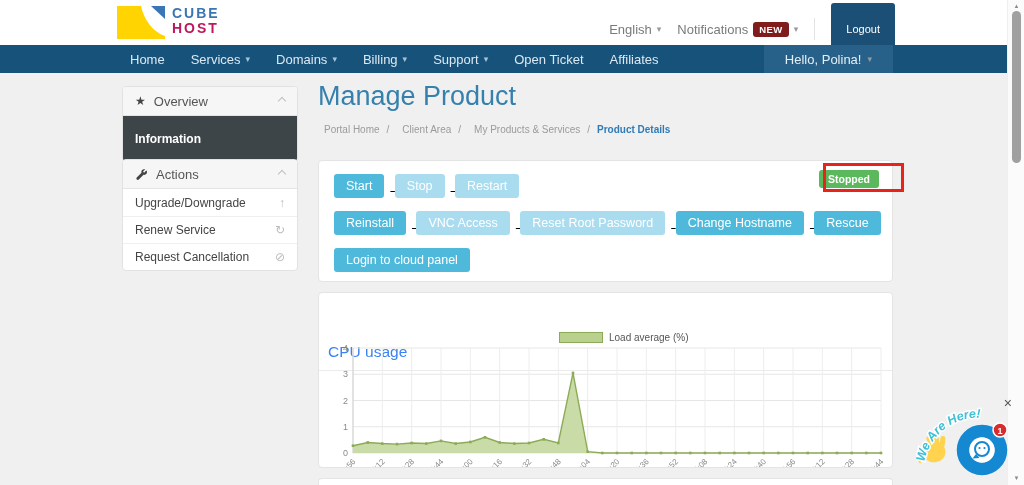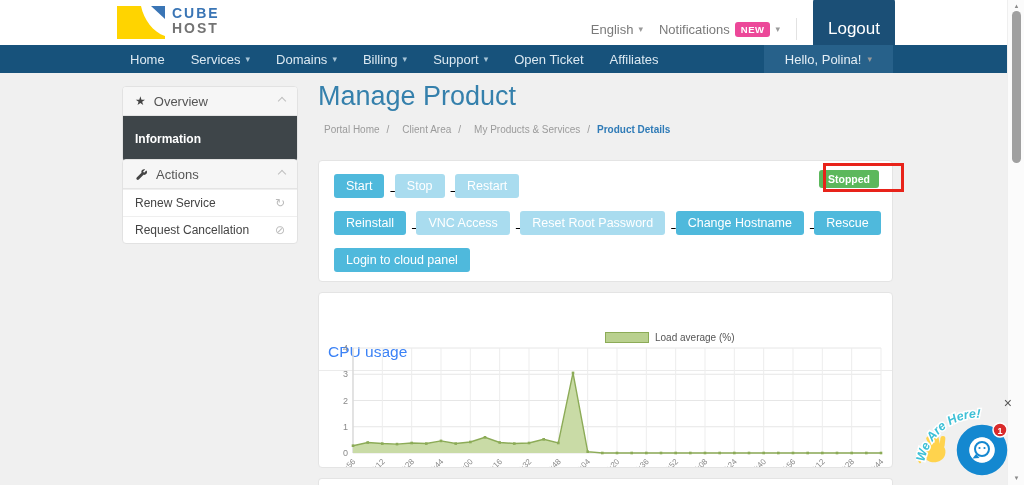--- a/index.html
+++ b/index.html
@@ -4,27 +4,27 @@
 <style>
   * { margin:0; padding:0; box-sizing:border-box; }
   body { font-family:"Liberation Sans","DejaVu Sans",sans-serif; background:#fff; }
   #screen { position:relative; width:1024px; height:485px; overflow:hidden; background:#fff; }
 
   
   .topbar { position:absolute; left:0; top:0; width:1007px; height:45px; background:#fff; }
   .logo { position:absolute; left:117px; top:6px; }
   .brand-text { position:absolute; left:172px; top:6px; line-height:15px; font-weight:bold; letter-spacing:2px; font-size:14px; }
   .brand-text .l1 { color:#3A75B5; }
-  .brand-text .l2 { color:#737373; }
+  .brand-text .l2 { color:#be185d; }
   .topbar-right { position:absolute; right:112px; top:0; height:58px; display:flex; align-items:center; gap:16px; }
   .top-link { font-size:13px; color:#7a7a7a; cursor:pointer; display:flex; align-items:center; gap:5px; }
   .caret { font-size:9px; color:#9a9a9a; }
-  .badge-new { background:#ec4899; color:#fff; font-size:9.5px; font-weight:bold; padding:2px 6px; border-radius:3px; letter-spacing:.5px; }
+  .badge-new { background:#7f1d1d; color:#fff; font-size:9.5px; font-weight:bold; padding:2px 6px; border-radius:3px; letter-spacing:.5px; }
   .top-divider { width:1px; height:22px; background:#E2E2E2; }
-  .btn-logout { background:#1B4F76; color:#fff; font-size:17px; padding:20px 15px; border-radius:3px; border:none; cursor:pointer; }
+  .btn-logout { background:#1B4F76; color:#fff; font-size:11px; padding:20px 15px; border-radius:3px; border:none; cursor:pointer; }
 
   
   .navbar { position:absolute; left:0; top:45px; width:1007px; height:28px; background:#17527B; display:flex; align-items:center; padding-left:117px; }
   .nav-item { color:#DCE9F2; font-size:13px; padding:0 13px; height:16px; display:flex; align-items:center; gap:5px; cursor:pointer; }
   .nav-item .caret { color:#A7C4D6; }
   .nav-user { position:absolute; right:114px; top:0; height:28px; background:#27618A; color:#E4EEF5; font-size:13px; display:flex; align-items:center; gap:6px; padding:0 21px; cursor:pointer; }
 
   
   .content { position:absolute; left:0; top:73px; width:1007px; height:412px; background:#F0F0F0; }
 
@@ -46,21 +46,21 @@
   .panel { position:absolute; left:318px; width:575px; background:#fff; border:1px solid #E4E4E4; border-radius:4px; }
   .panel-controls { top:87px; height:122px; padding:13px 15px; }
   .btn-row { margin-bottom:13px; white-space:nowrap;text-decoration:underline; }
   .btn { display:inline-block; background:#4FB9DC; color:#fff; font-size:12.5px; padding:5px 12px; border-radius:3px; border:none; margin-right:6px; cursor:pointer; }
   .btn-disabled { background:#A9DCEF; cursor:default; }
   .status-badge { position:absolute; top:9px; right:13px; background:#5CB85C; color:#fff; font-size:10.5px; font-weight:600; padding:3px 9px; border-radius:3px;margin-left:44px; }
   .annotation-rect { position:absolute; left:823px; top:90px; width:81px; height:29px; border:3px solid #E8231A; z-index:6; }
 
   .panel-cpu { top:219px; height:176px; overflow:hidden; }
   .cpu-title { padding:10px 15px 9px 9px; font-size:15.5px; color:#3b82f6; border-bottom:1px solid #EBEBEB;margin-top:40px; }
-  .chart-legend { position:absolute; left:240px; top:39px; display:flex; align-items:flex-end; gap:6px;margin-left:46px; }
+  .chart-legend { position:absolute; left:240px; top:39px; display:flex; align-items:flex-end; gap:6px; }
   .legend-swatch { width:44px; height:11px; background:#B9D08E; border:1px solid #8CAB57; }
   .legend-label { font-size:10px; color:#555; }
   #cpu-chart { position:absolute; left:18px; top:46px; }
 
   .panel-next { top:405px; height:14px; border-radius:4px 4px 0 0; border-bottom:none; }
 
   
   .scrollbar { position:absolute; right:0; top:0; width:17px; height:485px; background:#FBFBFB; border-left:1px solid #EFEFEF; }
   .scroll-arrow { position:absolute; left:0; width:17px; text-align:center; font-size:6px; color:#8a8a8a; cursor:pointer; }
   .scroll-thumb { position:absolute; left:4px; top:11px; width:9px; height:152px; background:#A0A0A0; border-radius:5px; cursor:pointer; }
@@ -143,20 +143,24 @@
       </div>
     </div>
 
     <div class="side-panel" style="top:86px;">
       <div class="side-head">
         <svg width="13" height="13" viewBox="0 0 16 16">
             <path fill="#444" d="M13.8,3.1 L11.2,5.7 L9.9,4.4 L12.5,1.8 C11.3,1.2 9.8,1.4 8.8,2.4 C7.9,3.3 7.6,4.6 8,5.8 L2.2,11.6 C1.5,12.3 1.5,13.4 2.2,14.1 C2.9,14.8 4,14.8 4.7,14.1 L10.5,8.3 C11.7,8.7 13,8.4 13.9,7.5 C14.9,6.5 15.1,5 14.5,3.8 Z"></path>
           </svg>
         <span>Actions</span>
         <span class="chev-up"></span>
+      </div>
+      <div class="side-item" style="border-top:none;">
+        <span>Upgrade/Downgrade</span>
+        <span class="ric">↑</span>
       </div>
       <div class="side-item">
         <span>Renew Service</span>
         <span class="ric">↻</span>
       </div>
       <div class="side-item">
         <span>Request Cancellation</span>
         <span class="ric">⊘</span>
       </div>
     </div>

